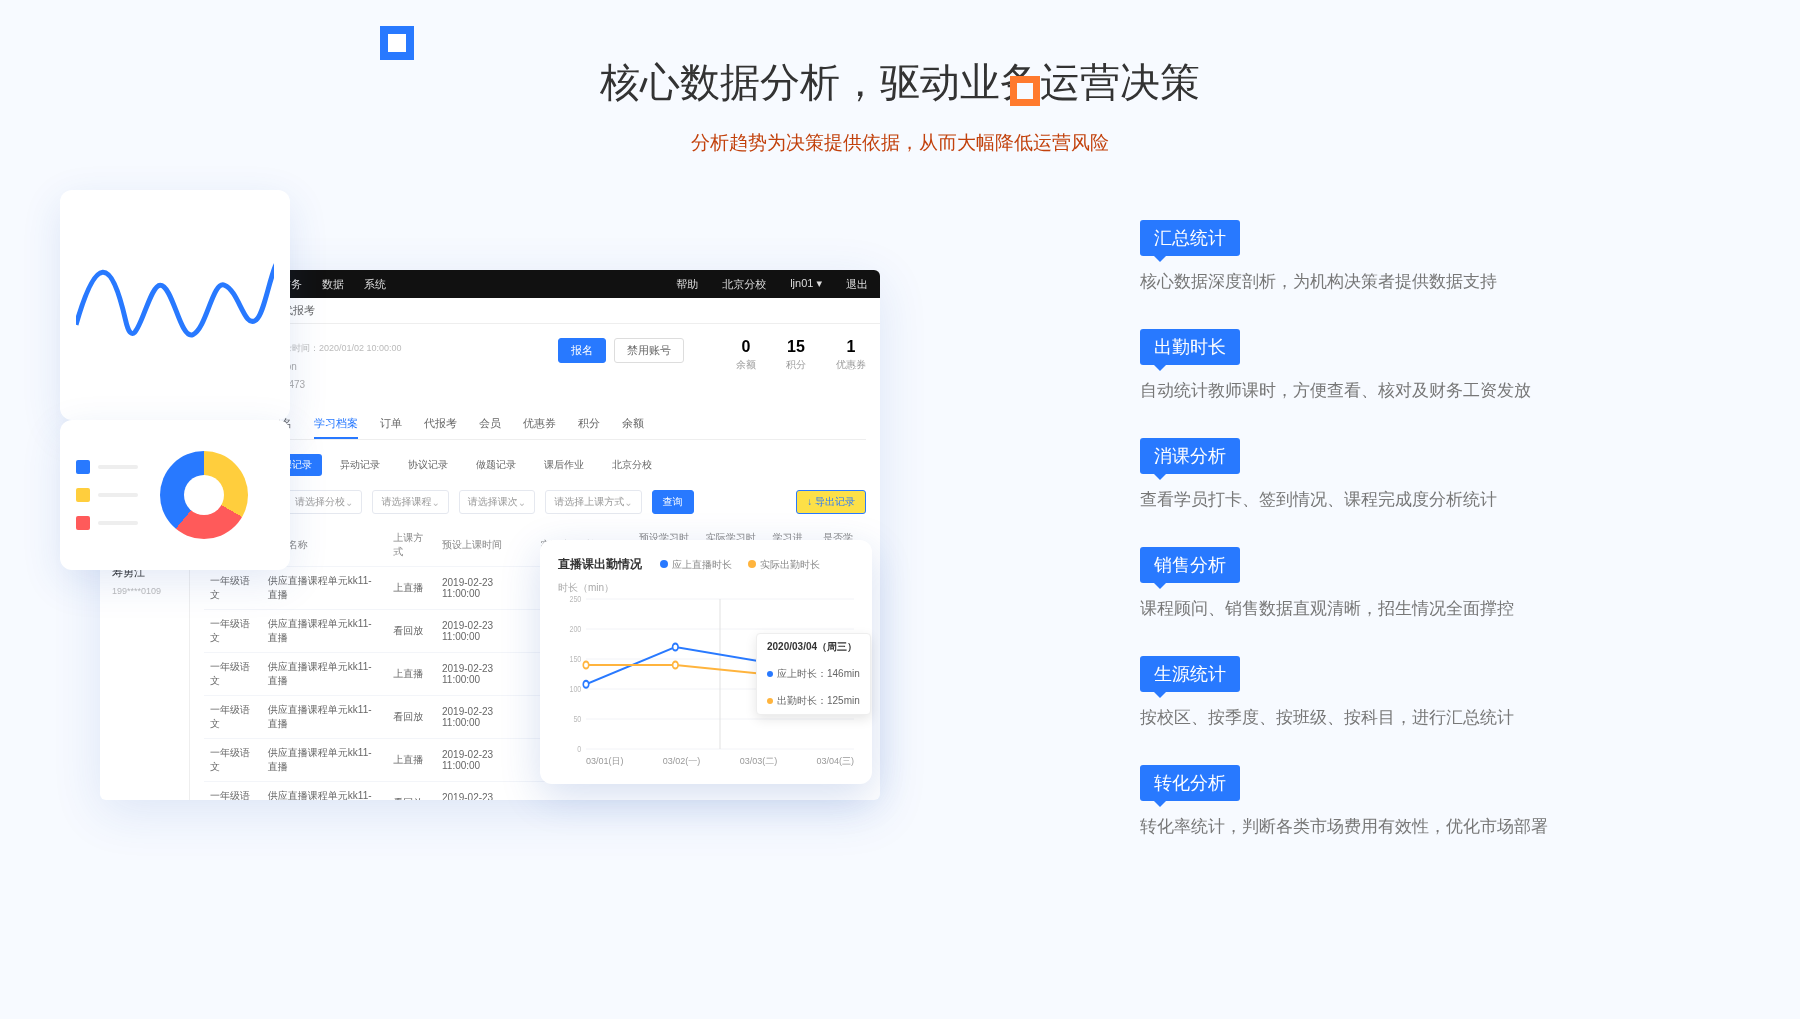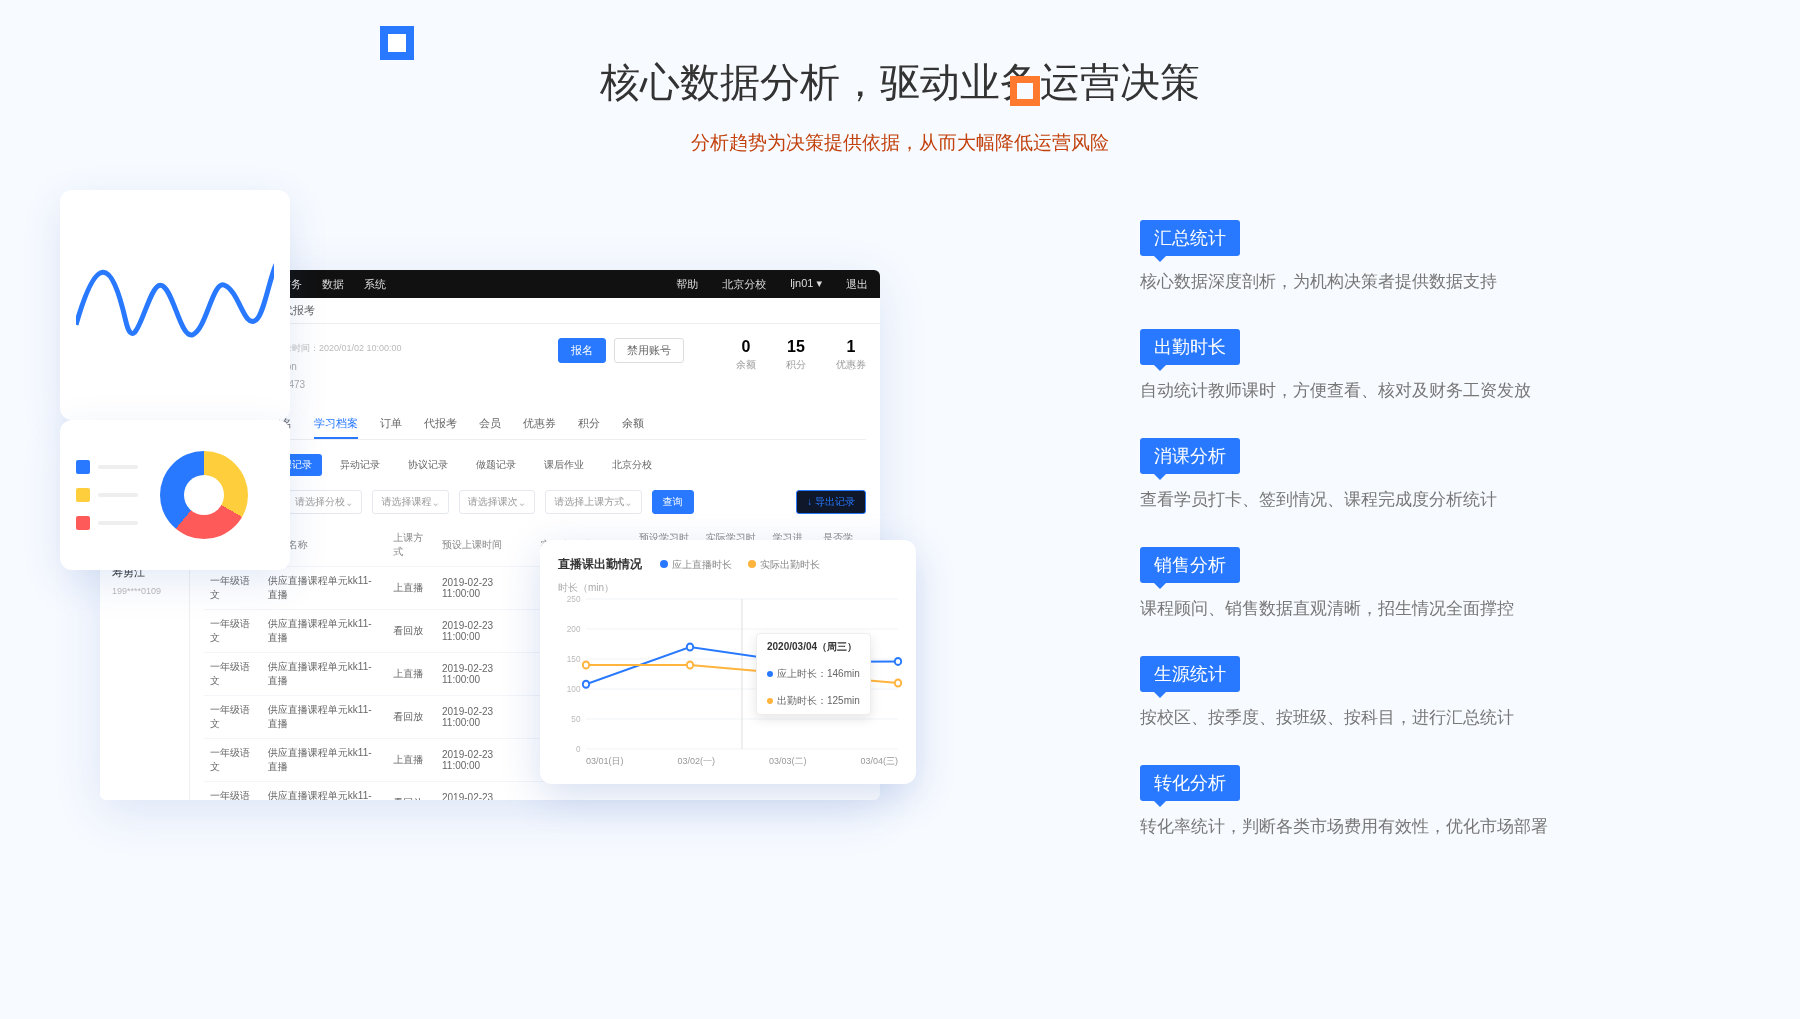--- a/index.html
+++ b/index.html
@@ -57,26 +57,26 @@
 .tabs span{font-size:11px;color:#666;padding:6px 0}
 .tabs span.act{color:#2879ff;border-bottom:2px solid #2879ff}
 .subtabs{display:flex;gap:8px;margin:14px 0;align-items:center}
 .subtabs .lbl{font-size:11px;color:#666;margin-right:6px}
 .pill{font-size:10px;padding:4px 10px;border-radius:3px;color:#666}
 .pill.act{background:#2879ff;color:#fff}
 .filters{display:flex;gap:10px;margin-bottom:10px;align-items:flex-start}
 .sel{border:1px solid #e5e8ef;border-radius:3px;padding:4px 8px;font-size:10px;color:#999;min-width:72px;display:flex;justify-content:space-between;align-items:center}
 .sel::after{content:"⌄";color:#bbb;font-size:10px}
 .btn.sm{padding:4px 10px;font-size:10px}
-.btn.out{background:#0f172a;color:#2879ff;border-color:#2879ff}
+.btn.out{background:#fde047;color:#2879ff;border-color:#2879ff}
 .tbl{font-size:10px;color:#666;width:100%;border-collapse:collapse}
 .tbl th,.tbl td{padding:7px 6px;text-align:left;border-bottom:1px solid #f3f5f9}
 .tbl th{color:#888;font-weight:500}
 
-.chartcard{position:absolute;width:376px;background:#fff;border-radius:12px;box-shadow:0 12px 40px rgba(30,80,180,.18);padding:16px 18px;left:440px;top:270px;z-index:5}
+.chartcard{position:absolute;width:332px;background:#fff;border-radius:12px;box-shadow:0 12px 40px rgba(30,80,180,.18);padding:16px 18px;left:440px;top:270px;z-index:5}
 .chartcard .hd{display:flex;align-items:center;gap:18px;font-size:12px;margin-bottom:8px}
 .chartcard .hd .ti{font-weight:600;color:#333}
 .chartcard .leg{display:flex;gap:16px;font-size:10px;color:#888}
 .chartcard .leg .d{display:inline-block;width:8px;height:8px;border-radius:50%;margin-right:4px}
 .axis-lbl{font-size:10px;color:#aaa;margin-bottom:4px}
 .plot{position:relative;height:150px;margin-left:28px}
 .xlabels{display:flex;justify-content:space-between;font-size:9px;color:#999;margin-left:28px;margin-top:6px}
 .tooltip{position:absolute;background:#fff;border:1px solid #eee;border-radius:4px;padding:6px 10px;font-size:10px;box-shadow:0 4px 12px rgba(0,0,0,.1);left:170px;top:34px;white-space:nowrap}
 .tooltip .t{font-weight:600;color:#333;margin-bottom:4px}
 .tooltip .r{display:flex;align-items:center;gap:4px;color:#666;margin-top:13px}

